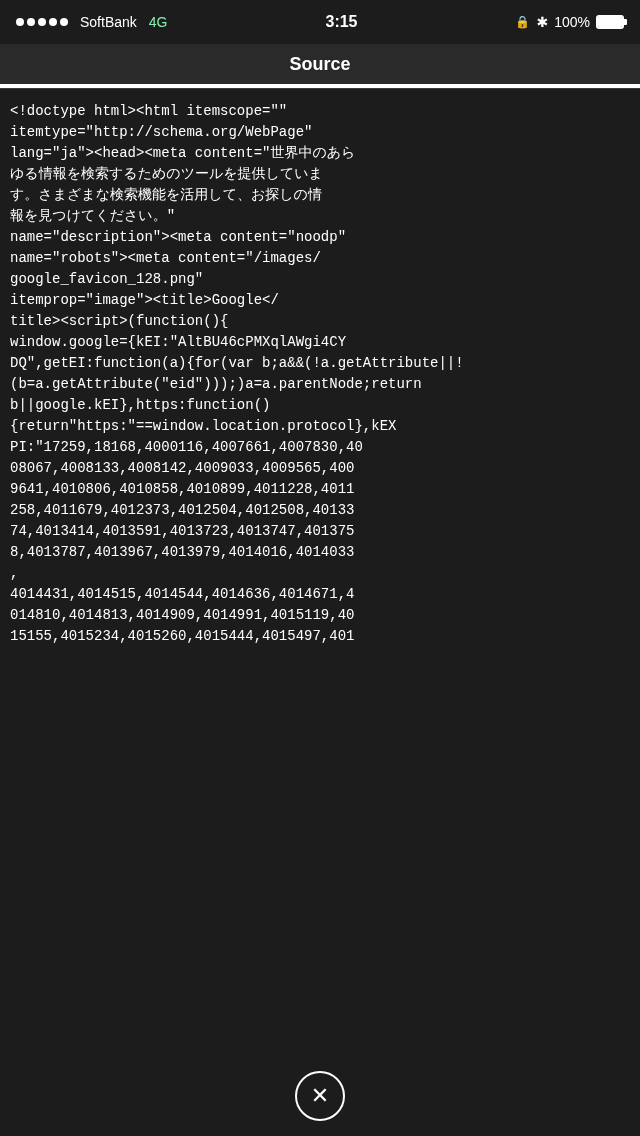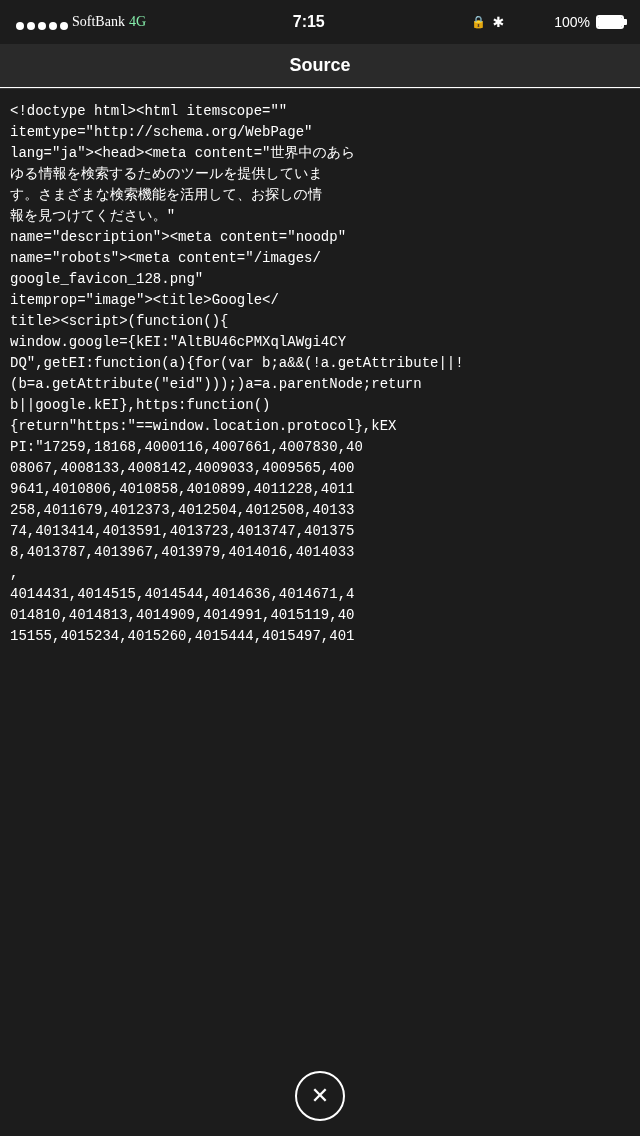--- a/index.html
+++ b/index.html
@@ -22,23 +22,22 @@
       height: 44px;
       background-color: #1c1c1c;
       display: flex;
       align-items: center;
       justify-content: space-between;
       padding: 0 16px;
     }
 
     .status-left {
       display: flex;
-      align-items: flex-end;
-      gap: 0;
-      font-family: Liberation Serif, serif;
+      align-items: center;
+      gap: 8px;
     }
 
     .signal-dots {
       display: flex;
       gap: 3px;
       align-items: center;
     }
 
     .signal-dot {
       width: 8px;
@@ -77,21 +76,20 @@
       font-size: 12px;
     }
 
     .bluetooth-icon {
       font-size: 14px;
     }
 
     .battery-text {
       font-size: 14px;
       font-weight: 500;
-      margin-left: 44px;
     }
 
     .battery-icon {
       width: 28px;
       height: 14px;
       border: 2px solid #ffffff;
       border-radius: 3px;
       position: relative;
       display: flex;
       align-items: center;
@@ -115,21 +113,21 @@
       background-color: #ffffff;
       border-radius: 1px;
     }
 
     .nav-bar {
       height: 44px;
       background-color: #2a2a2a;
       display: flex;
       align-items: center;
       justify-content: center;
-      border-bottom: 1px solid #ffffff;
+      border-bottom: 4px solid #ffffff;
     }
 
     .nav-title {
       font-size: 18px;
       font-weight: 700;
       color: #ffffff;
     }
 
     .divider {
       height: 1px;
@@ -190,21 +188,21 @@
     <div class="signal-dots">
       <div class="signal-dot"></div>
       <div class="signal-dot"></div>
       <div class="signal-dot"></div>
       <div class="signal-dot"></div>
       <div class="signal-dot"></div>
     </div>
     <span class="carrier-text">SoftBank</span>
     <span class="network-type">4G</span>
   </div>
-  <div class="status-center">7:15</div>
+  <div class="status-center">3:15</div>
   <div class="status-right">
     <span class="lock-icon">🔒</span>
     <span class="bluetooth-icon">✱</span>
     <span class="battery-text">100%</span>
     <div class="battery-icon">
       <div class="battery-fill"></div>
     </div>
   </div>
 </div>
 

